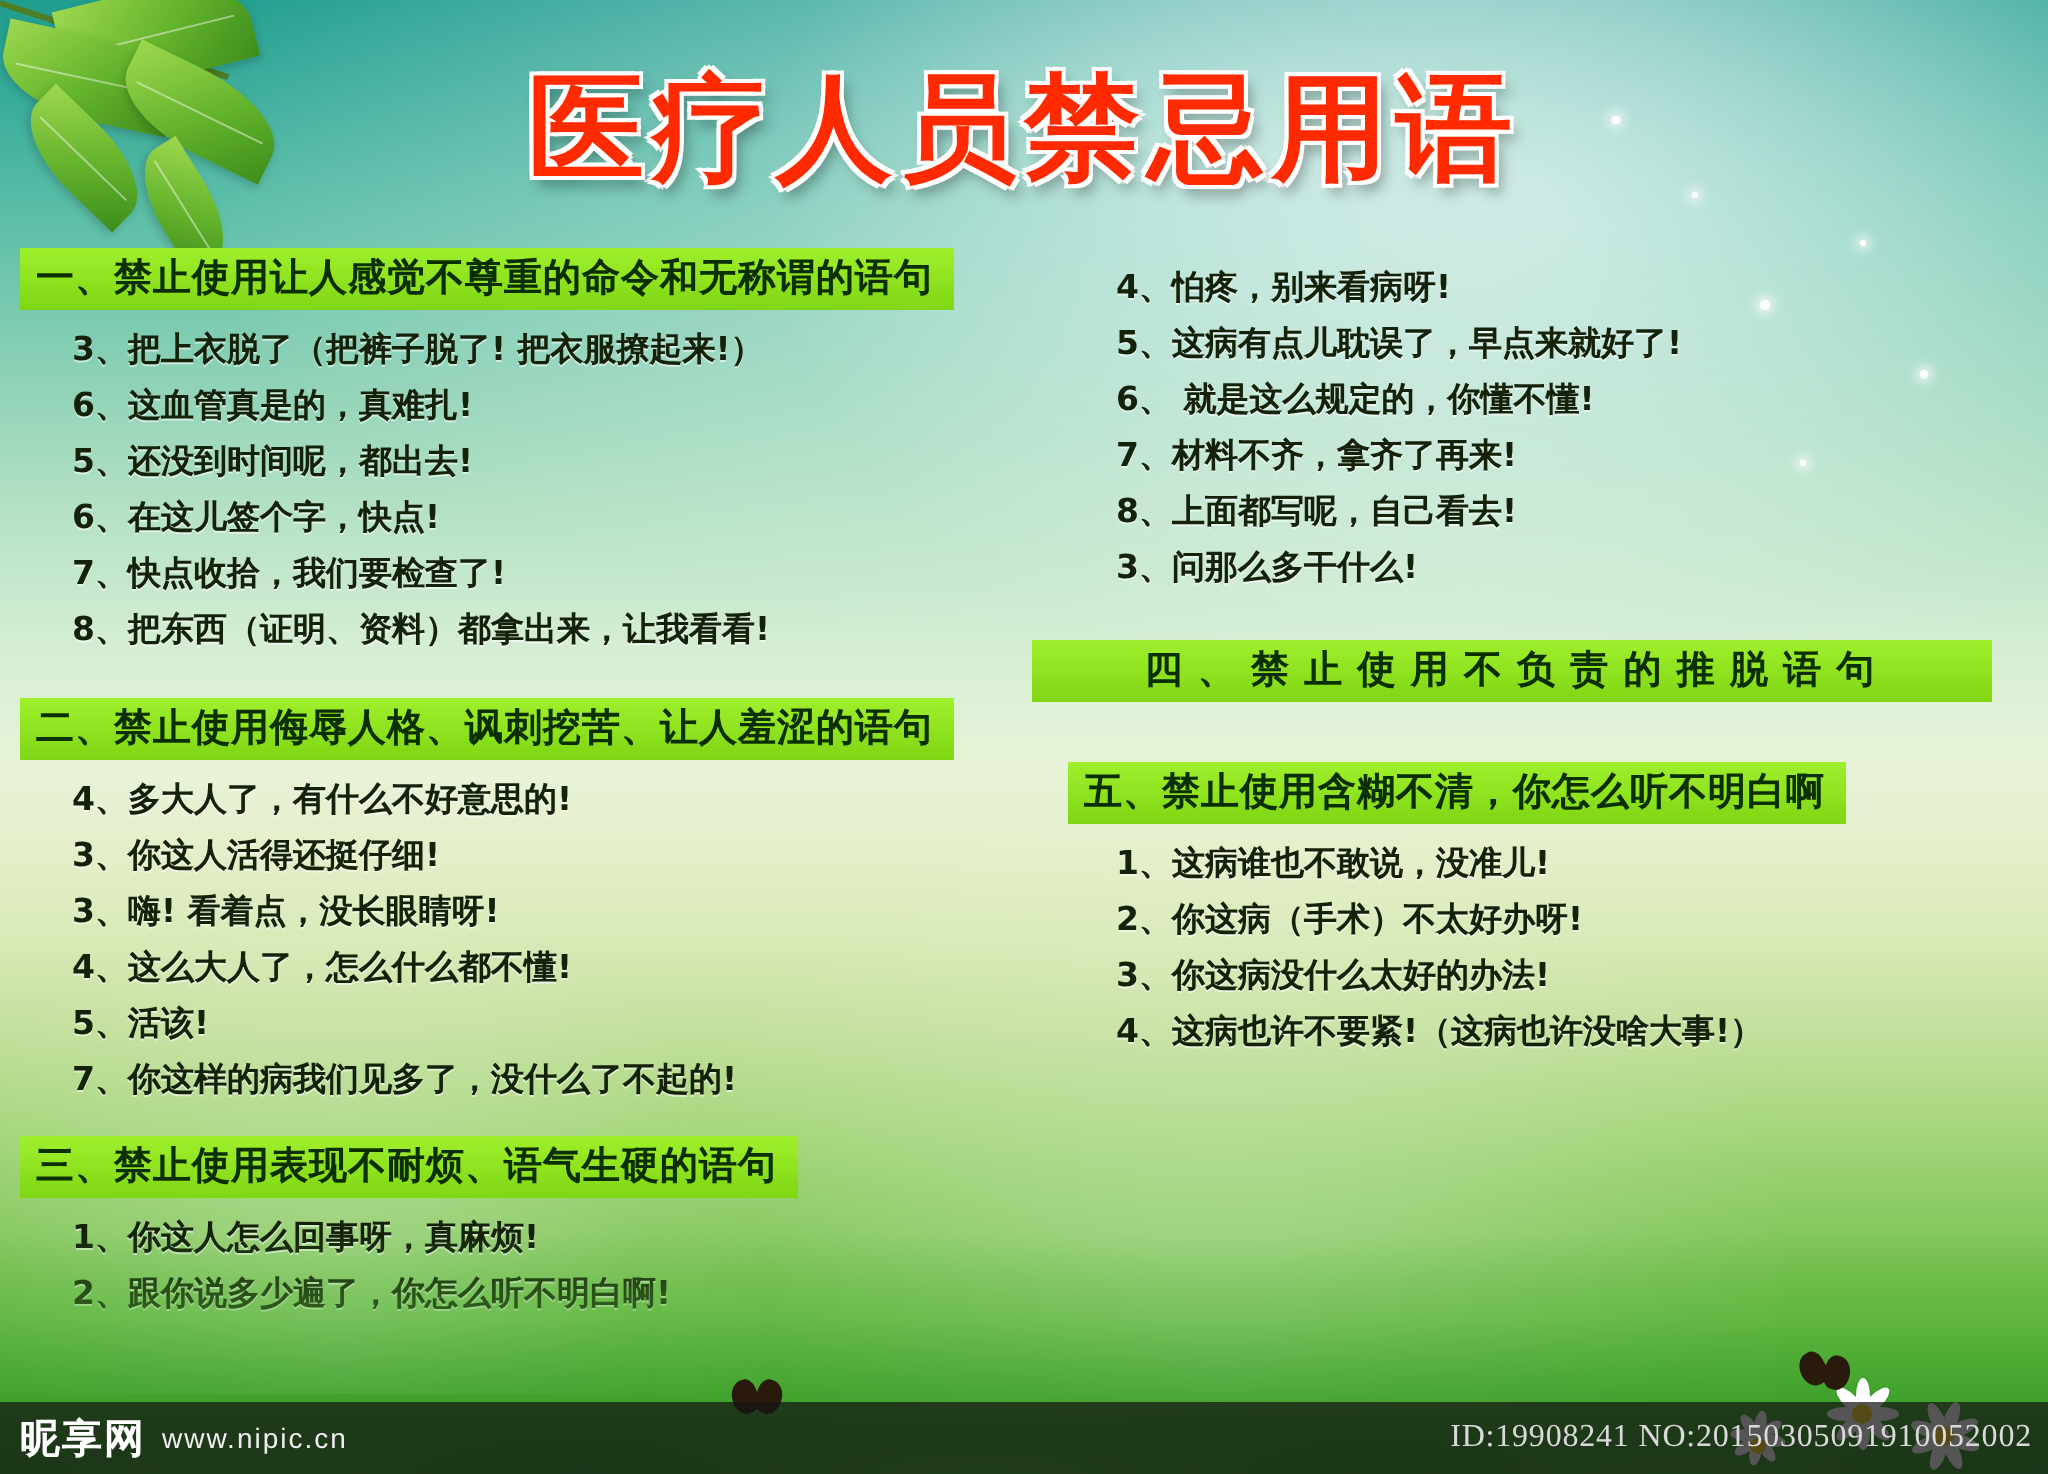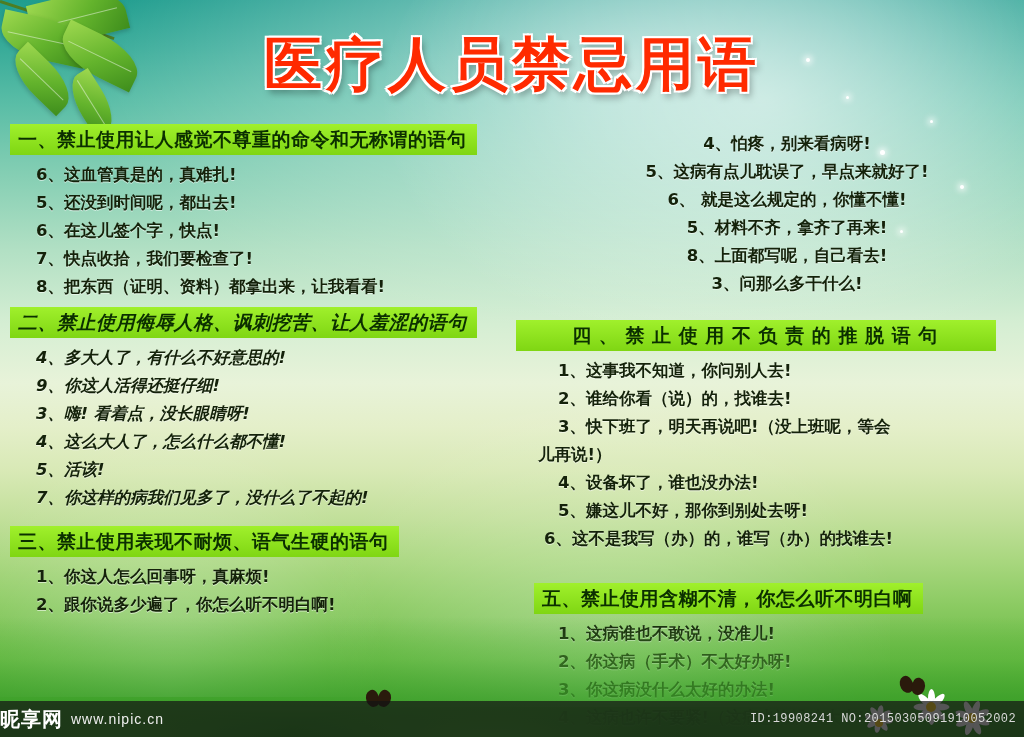--- a/index.html
+++ b/index.html
@@ -195,35 +195,35 @@
     height: 36px;
     background: rgba(20,20,20,0.72);
     display: flex;
     align-items: center;
     color: #ffffff;
   }
   .brand {
     font-family: "DejaVu Sans", "Liberation Sans", sans-serif;
     font-size: 20px;
     font-weight: bold;
-    margin-left: 0;
+    margin-left: 10px;
     letter-spacing: 1px;
   }
   .brand-url {
     font-family: "Liberation Sans", sans-serif;
     font-size: 14px;
     margin-left: 8px;
     letter-spacing: 1px;
     color: #efefef;
   }
   .footer-id {
     margin-left: auto;
     margin-right: 8px;
-    font-family: Liberation Mono, monospace;
-    font-size: 12px;
+    font-family: Liberation Serif, serif;
+    font-size: 16px;
     color: #d9d9d9;
     letter-spacing: 0.4px;
   }
 
   
   .daisy {
     position: absolute;
     pointer-events: none;
   }
   .daisy .petal {
@@ -308,74 +308,66 @@
 
   <div class="title-wrap">
     <div class="title">医疗人员禁忌用语</div>
   </div>
 
   <div class="col col-left">
 
     <div class="section">
       <div class="sec-head">一、禁止使用让人感觉不尊重的命令和无称谓的语句</div>
       <ul class="items">
+        <li>3、把上衣脱了（把裤子脱了! 把衣服撩起来!）</li>
         <li>6、这血管真是的，真难扎!</li>
         <li>5、还没到时间呢，都出去!</li>
         <li>6、在这儿签个字，快点!</li>
         <li>7、快点收拾，我们要检查了!</li>
         <li>8、把东西（证明、资料）都拿出来，让我看看!</li>
       </ul>
     </div>
 
-    <div class="section" style="margin-top:6px;font-style:italic;">
+    <div class="section" style="margin-top:20px;">
       <div class="sec-head">二、禁止使用侮辱人格、讽刺挖苦、让人羞涩的语句</div>
       <ul class="items">
         <li>4、多大人了，有什么不好意思的!</li>
-        <li>9、你这人活得还挺仔细!</li>
+        <li>3、你这人活得还挺仔细!</li>
         <li>3、嗨! 看着点，没长眼睛呀!</li>
         <li>4、这么大人了，怎么什么都不懂!</li>
         <li>5、活该!</li>
         <li>7、你这样的病我们见多了，没什么了不起的!</li>
       </ul>
     </div>
 
     <div class="section" style="margin-top:14px;">
       <div class="sec-head">三、禁止使用表现不耐烦、语气生硬的语句</div>
       <ul class="items">
         <li>1、你这人怎么回事呀，真麻烦!</li>
         <li>2、跟你说多少遍了，你怎么听不明白啊!</li>
       </ul>
     </div>
 
   </div>
 
   <div class="col col-right">
 
-    <div class="section" style="margin-top:4px;text-align:center;">
+    <div class="section" style="margin-top:4px;">
       <ul class="items rt">
         <li>4、怕疼，别来看病呀!</li>
         <li>5、这病有点儿耽误了，早点来就好了!</li>
         <li>6、 就是这么规定的，你懂不懂!</li>
-        <li>5、材料不齐，拿齐了再来!</li>
+        <li>7、材料不齐，拿齐了再来!</li>
         <li>8、上面都写呢，自己看去!</li>
         <li>3、问那么多干什么!</li>
       </ul>
     </div>
 
     <div class="section" style="margin-top:22px;">
       <div class="sec-head center" style="width:480px; box-sizing:border-box;">四 、 禁 止 使 用 不 负 责 的 推 脱 语 句</div>
-      <ul class="items rt">
-        <li>1、这事我不知道，你问别人去!</li>
-        <li>2、谁给你看（说）的，找谁去!</li>
-        <li>3、快下班了，明天再说吧!（没上班呢，等会</li>
-        <li class="indent2" style="padding-left:22px;">儿再说!）</li>
-        <li>4、设备坏了，谁也没办法!</li>
-        <li>5、嫌这儿不好，那你到别处去呀!</li>
-        <li style="padding-left:28px;">6、这不是我写（办）的，谁写（办）的找谁去!</li>
-      </ul>
     </div>
 
     <div class="section" style="margin-top:30px;">
       <div class="sec-head center" style="margin-left:18px;">五、禁止使用含糊不清，你怎么听不明白啊</div>
       <ul class="items rt">
         <li>1、这病谁也不敢说，没准儿!</li>
         <li>2、你这病（手术）不太好办呀!</li>
         <li>3、你这病没什么太好的办法!</li>
         <li>4、这病也许不要紧!（这病也许没啥大事!）</li>
       </ul>

